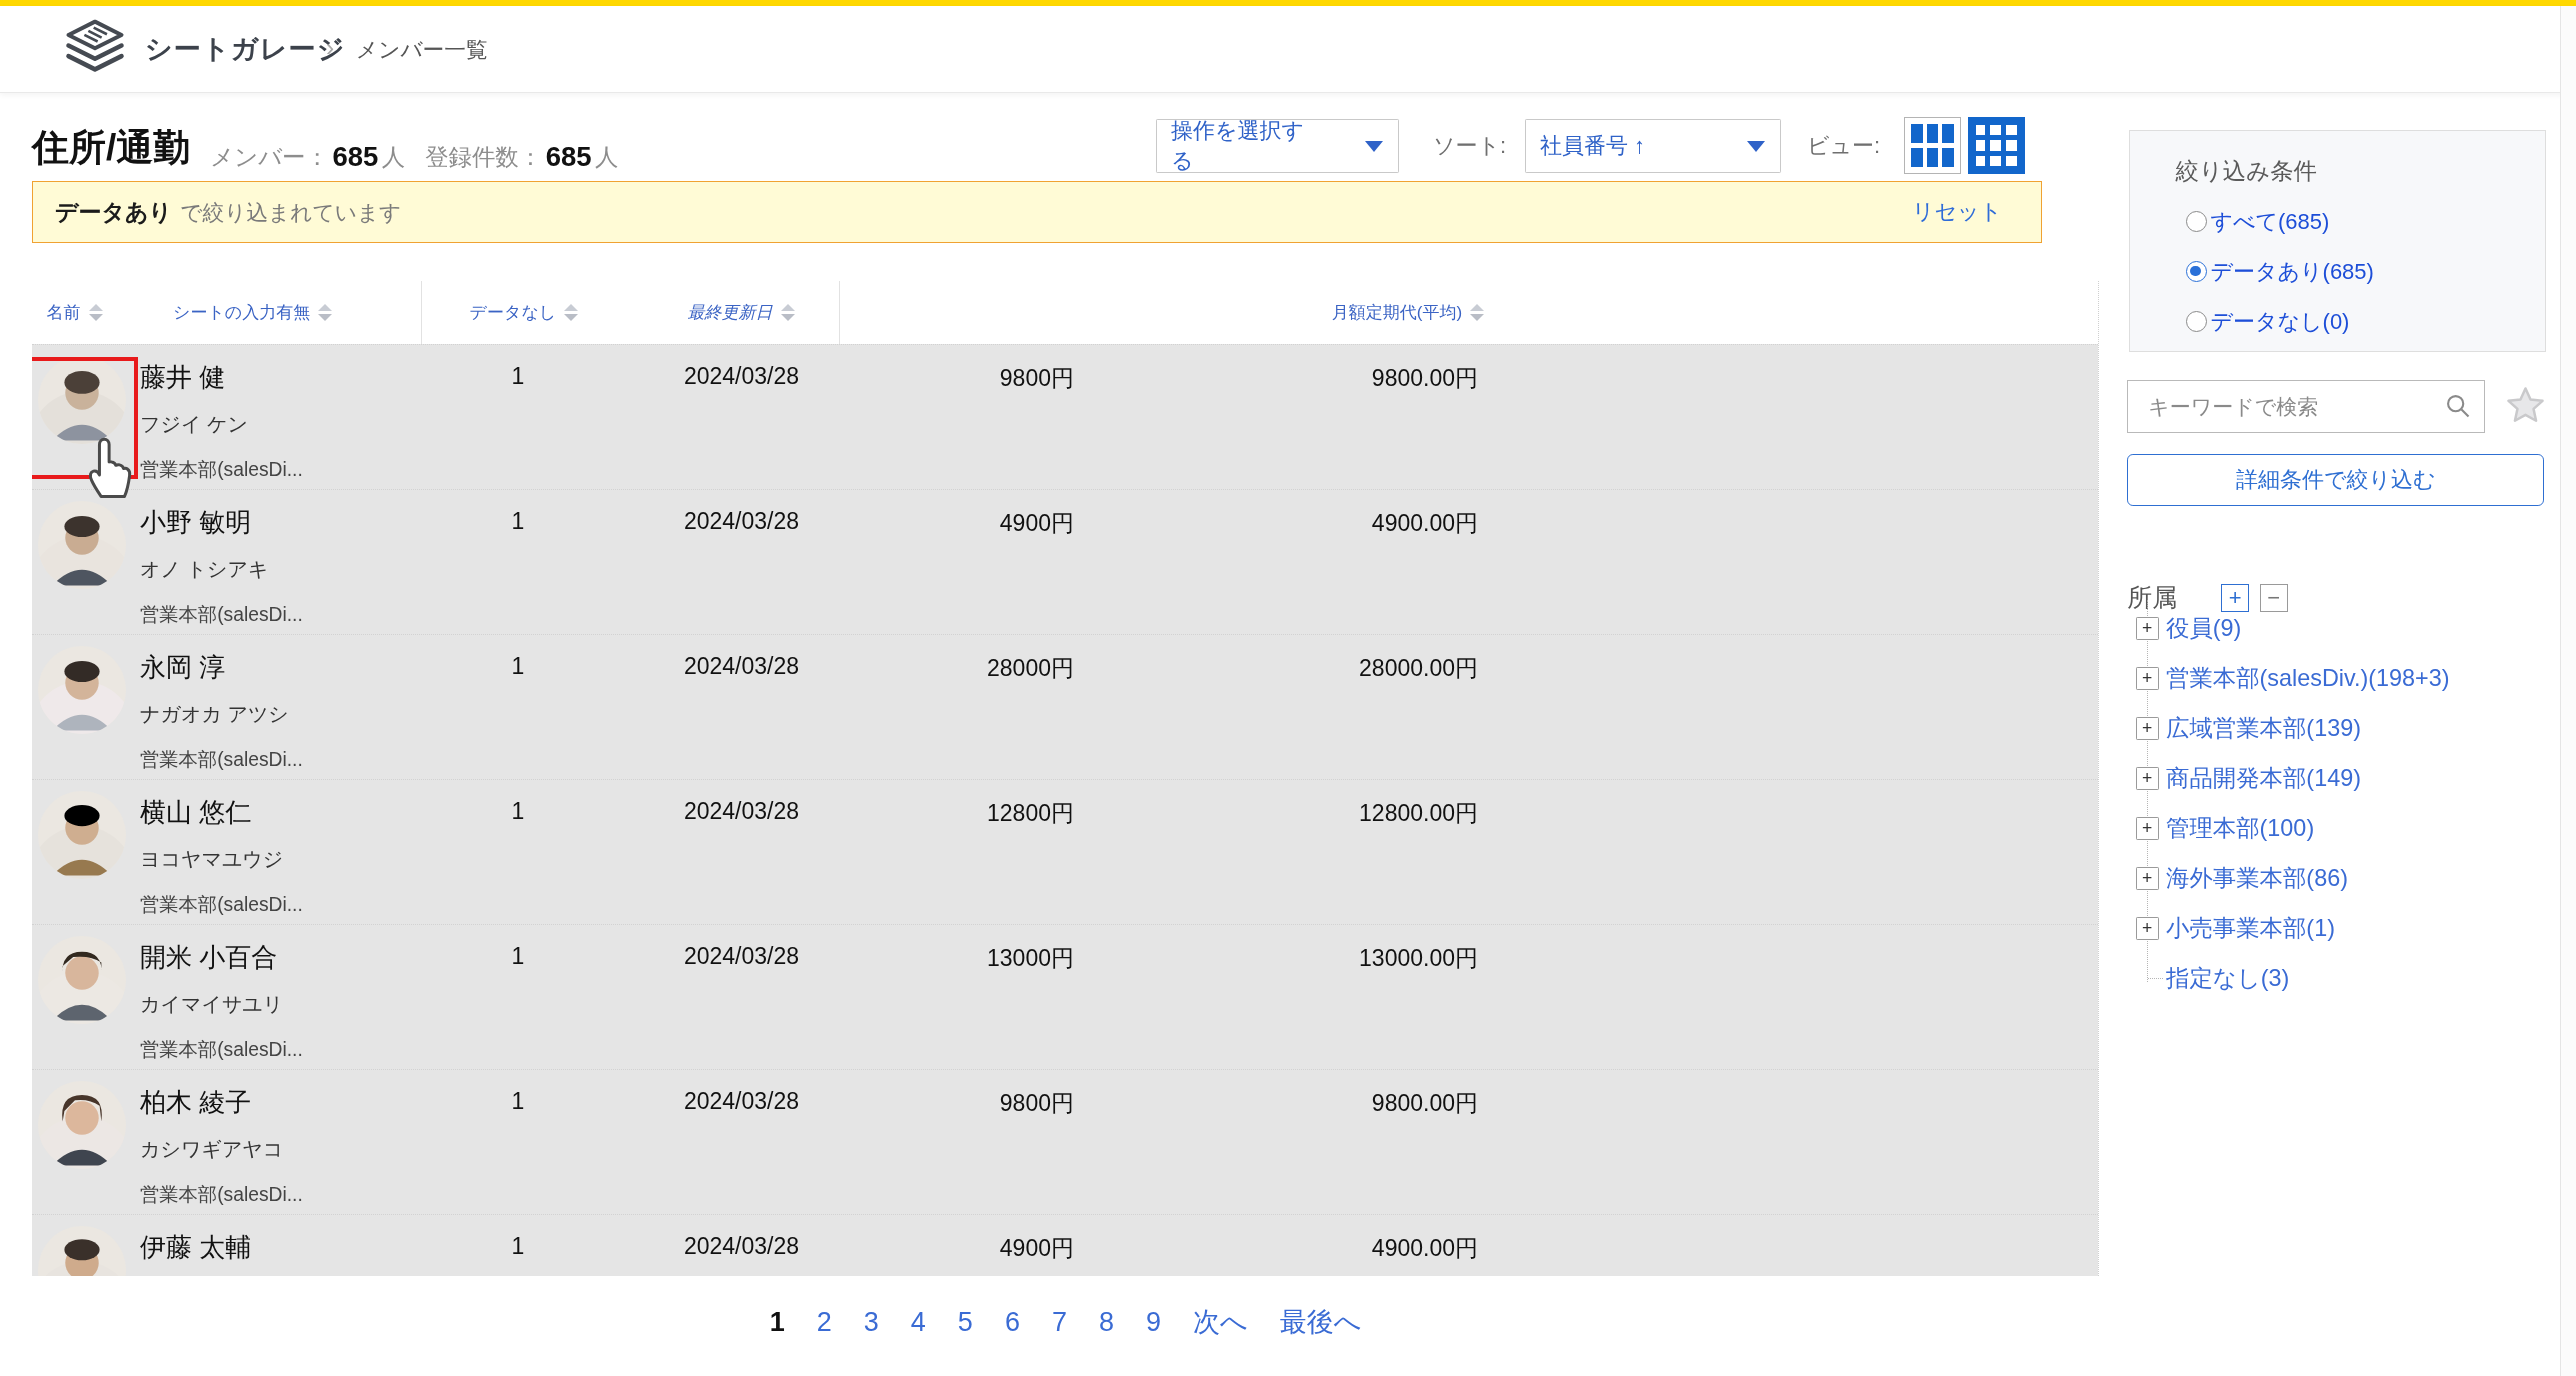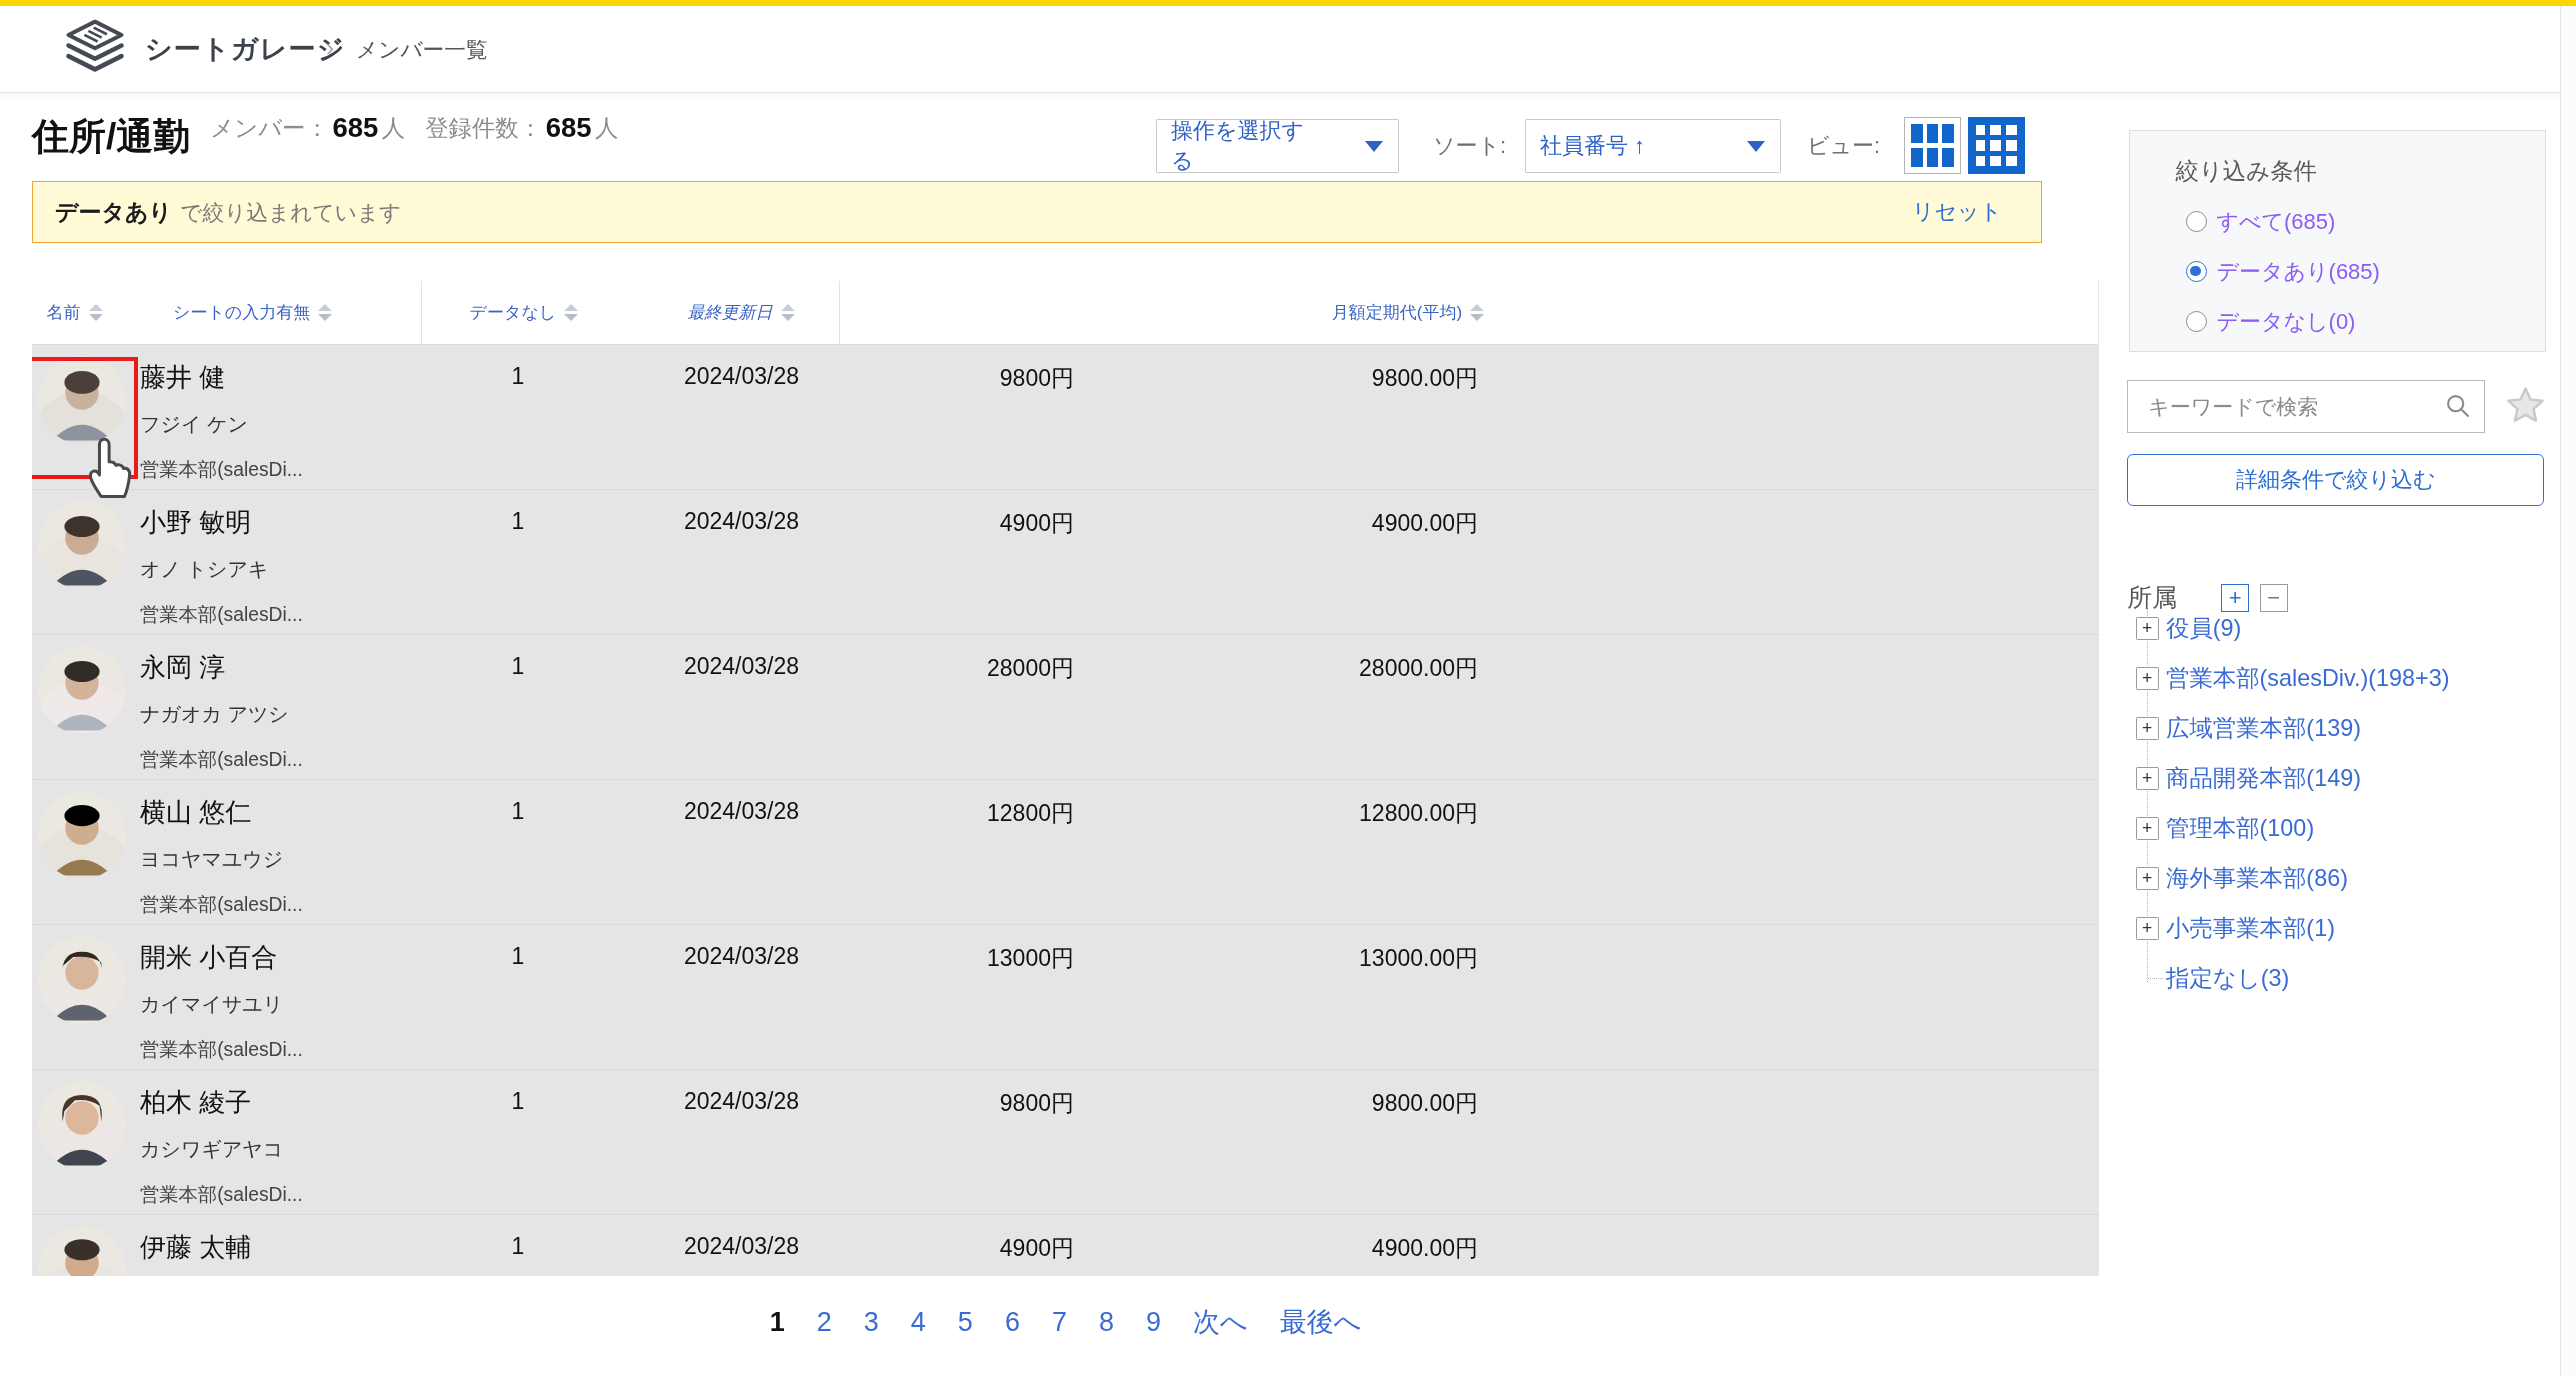--- a/index.html
+++ b/index.html
@@ -10,21 +10,21 @@
   .topbar { position:absolute; left:0; top:0; width:2576px; height:5.9px; background:#ffd800; }
   .appheader { position:absolute; left:0; top:5.9px; width:2576px; height:87px; background:#fff;
     border-bottom:1.2px solid #e9e9e9; box-shadow:0 2.3px 5.9px rgba(0,0,0,.05); }
   .logo-icon { position:absolute; left:63px; top:13px; width:64px; height:61px; }
   .logo-text { position:absolute; left:145px; top:0; height:85px; line-height:87px;
     font-size:27px; font-weight:bold; color:#3c424b; letter-spacing:1.2px; }
   .crumb-sep { position:absolute; left:326px; top:0; height:87px; line-height:84px; font-size:24.6px; color:#a9a9a9; }
   .crumb-cur { position:absolute; left:356px; top:0; height:87px; line-height:87px; font-size:21.7px; color:#555; }
 
   
-  .titlerow { position:absolute; left:32px; top:112px; height:61px; display:flex; align-items:flex-start; }
+  .titlerow { position:absolute; left:32px; top:112px; height:61px; display:flex; align-items:flex-end; }
   .page-title { font-size:37px; font-weight:700; color:#111; }
   .stat-label { font-size:23.4px; color:#8d8d8d; margin-left:20px; }
   .stat-num { font-size:27.5px; font-weight:bold; color:#111; margin-left:3.5px; }
   .stat-unit { font-size:23.4px; color:#8d8d8d; margin-left:3.5px; }
 
   
   .selectbox { position:absolute; top:119px; height:54px; background:#fff; border:1.2px solid #c9c9c9;
     border-radius:1.2px; display:flex; align-items:center; font-size:22px; color:#2f62c8;gap:44px; }
   .selectbox .caret { width:0; height:0; border-left:9.4px solid transparent; border-right:9.4px solid transparent;
     border-top:11.7px solid #2f62c8; margin-left:auto; }
@@ -83,21 +83,21 @@
 
   
   .sidebar { position:absolute; left:2125px; top:128px; width:433px; height:1229px; }
   .filterbox { position:absolute; left:3.5px; top:2.3px; width:417px; height:222px; background:#f7f8fa; border:1.2px solid #dedede; }
   .filterbox h3 { margin:23.4px 0 0 46px; font-size:23.4px; font-weight:normal; color:#5a5a5a; }
   .fopt { display:flex; align-items:center; margin:20px 0 0 56px; cursor:pointer; }
   .radio { width:21px; height:21px; border-radius:50%; border:1.8px solid #8a8a8a; background:#fff; position:relative; flex:0 0 auto; }
   .fopt.selected .radio { border-color:#2a70d8; }
   .fopt.selected .radio::after { content:""; position:absolute; left:3.5px; top:3.5px; width:10.5px; height:10.5px;
     border-radius:50%; background:#2a70d8; }
-  .fopt label { font-size:22px; color:#8b5cf6; margin-left:10px; cursor:pointer; }
+  .fopt label { font-size:22px; color:#1d4ed8; margin-left:4px; cursor:pointer; }
 
   .searchwrap { position:absolute; left:2.3px; top:252px; width:358px; height:53px; }
   .searchwrap input { width:100%; height:100%; border:1.2px solid #b9b9b9; font-size:21px; color:#444;
     padding:0 53px 0 20px; font-family:inherit; background:#fff; }
   .searchwrap input::placeholder { color:#8a8a8a; opacity:1; }
   .mag { position:absolute; right:13px; top:12.3px; width:28px; height:28px; }
   .star { position:absolute; left:379px; top:256px; width:43px; height:43px; cursor:pointer; }
 
   .detailbtn { position:absolute; left:2.3px; top:326px; width:417px; height:52px; background:#fff;
     border:1.8px solid #2e6fd2; border-radius:5.9px; color:#2e6fd2; font-size:22px;

